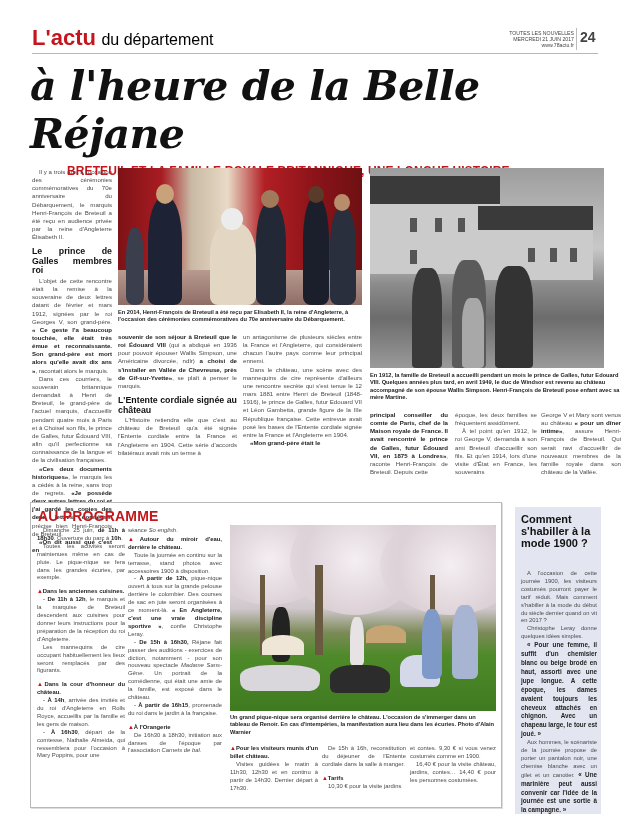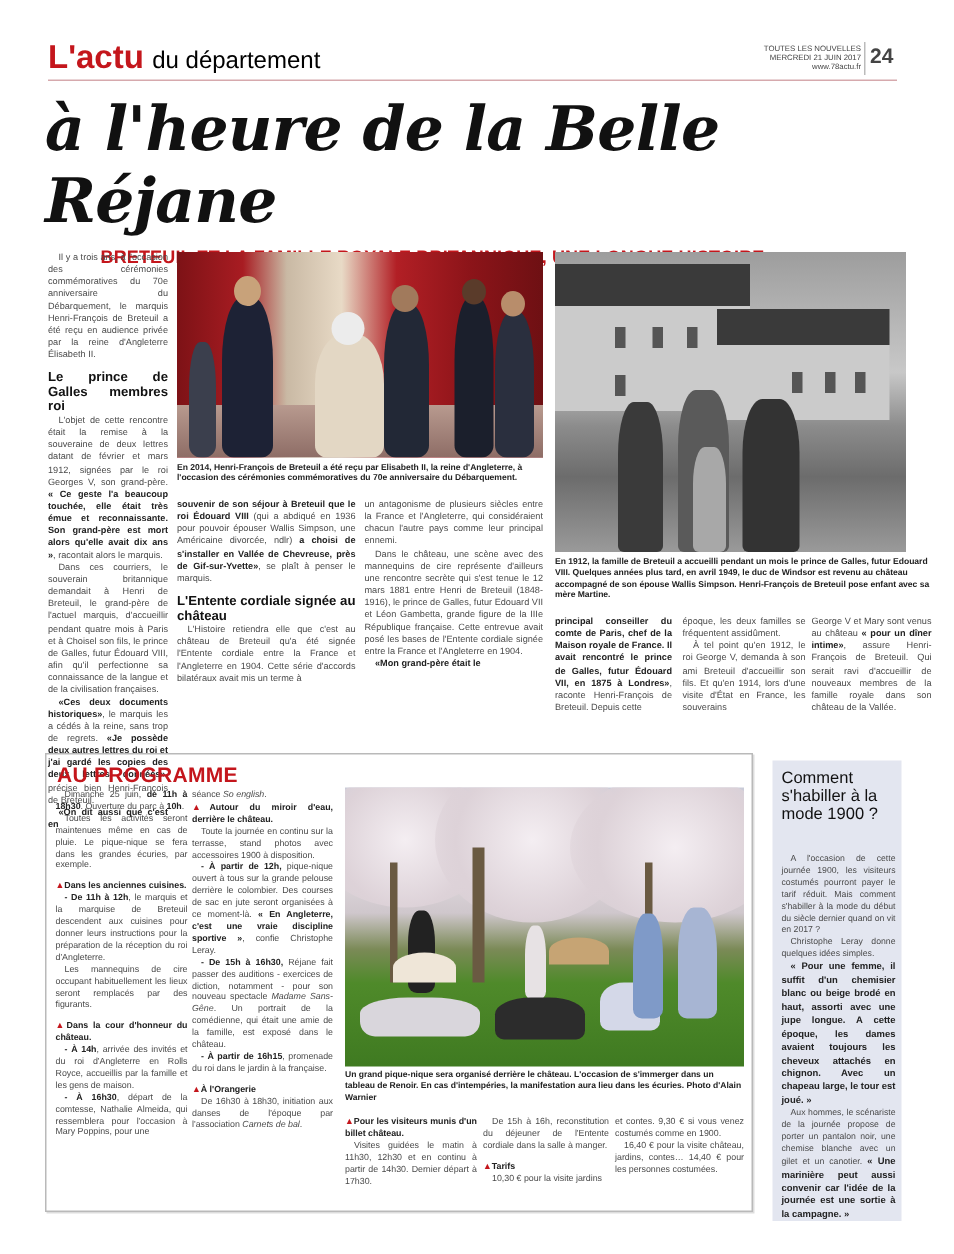--- a/index.html
+++ b/index.html
@@ -69,21 +69,21 @@
   .p3 .figure { position: absolute; border-radius: 40% 40% 6px 6px; }
   .p3 .parasol { position: absolute; border-radius: 50% 50% 0 0; }
   .cap3 { left: 230px; top: 714px; width: 266px; }
 
   .pc3 { left: 230px; top: 745px; width: 88px; }
   .pc4 { left: 322px; top: 745px; width: 84px; }
   .pc5 { left: 410px; top: 745px; width: 86px; }
 
   
   .side { left: 515px; top: 507px; width: 86px; height: 307px; background: #e3e6f0; }
-  .side-title { left: 521px; top: 513px; width: 80px; font-size: 11px; line-height: 12px; font-weight: normal; color: #111; }
+  .side-title { left: 521px; top: 513px; width: 80px; font-size: 11px; line-height: 12px; font-weight: bold; color: #111; }
   .side-body { left: 521px; top: 570px; width: 76px; font-size: 5.8px; line-height: 7.9px; color: #4a4a4a; text-align: justify; }
   .side-body p { text-indent: 6px; }
   .side-body b { color: #222; font-size: 6.3px; }
 </style>
 </head>
 <body>
 
 <div class="abs rubrique">
   <span class="red">L'actu</span>
   <span class="grey">du département</span>

